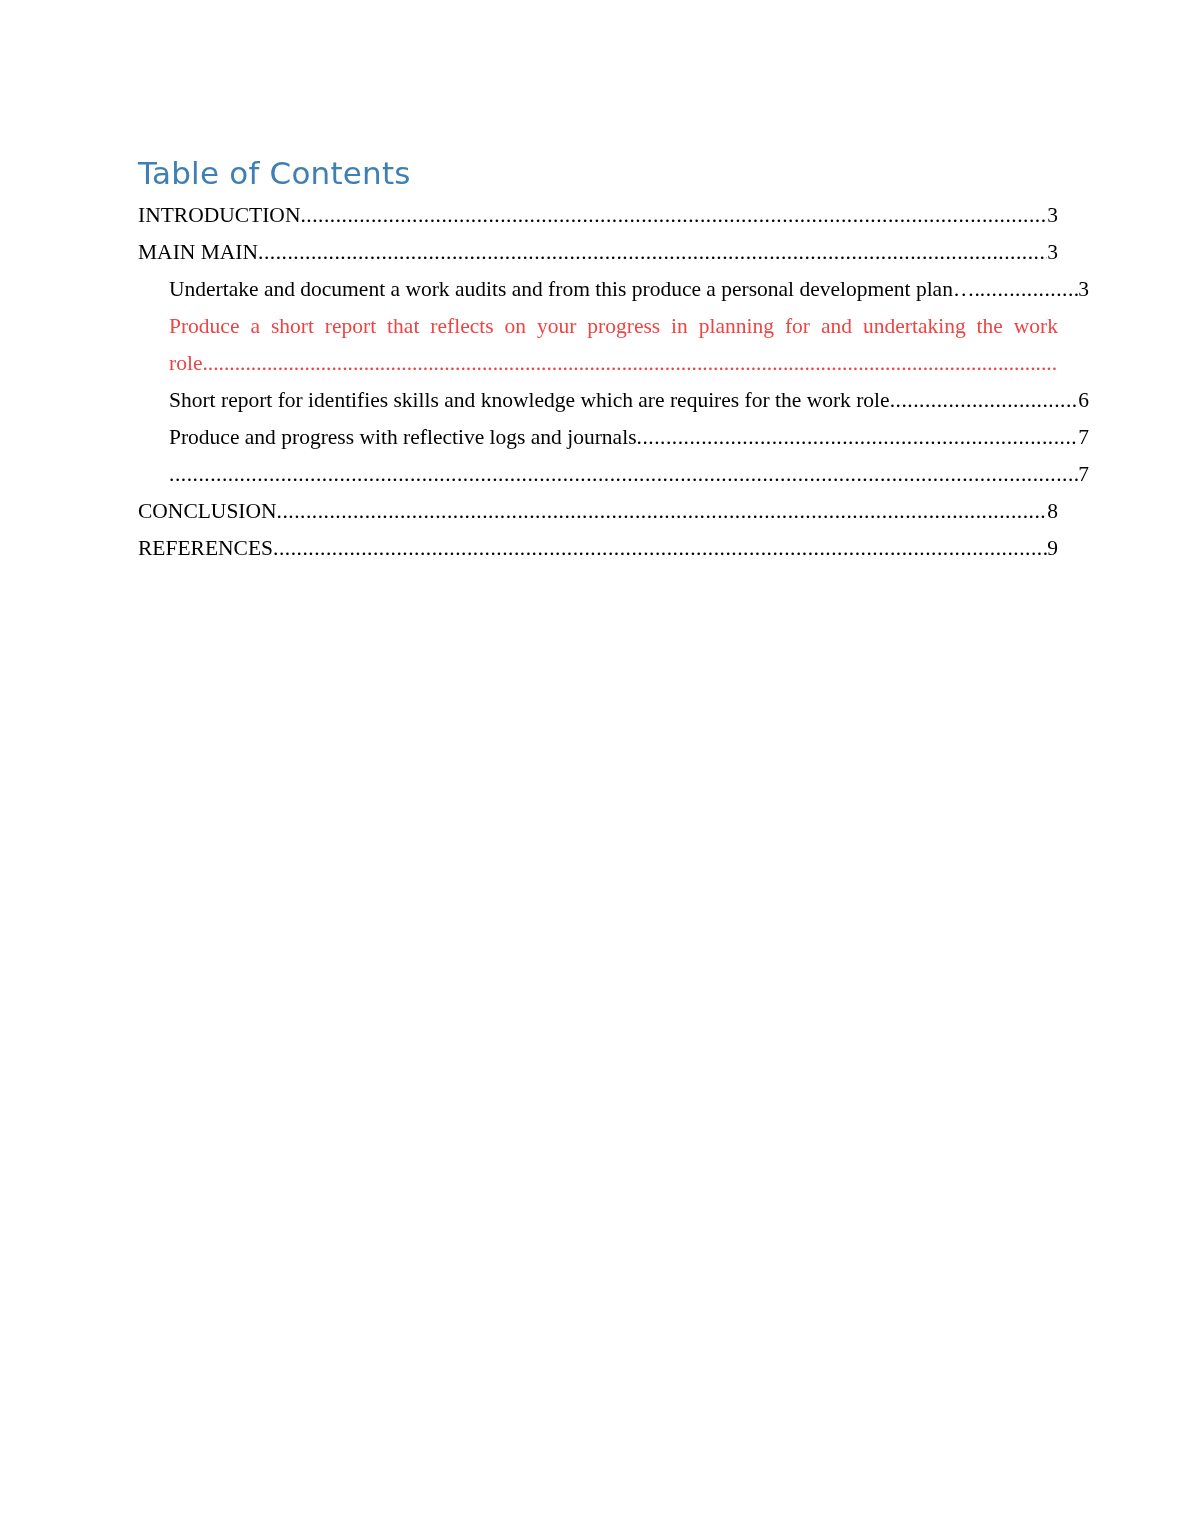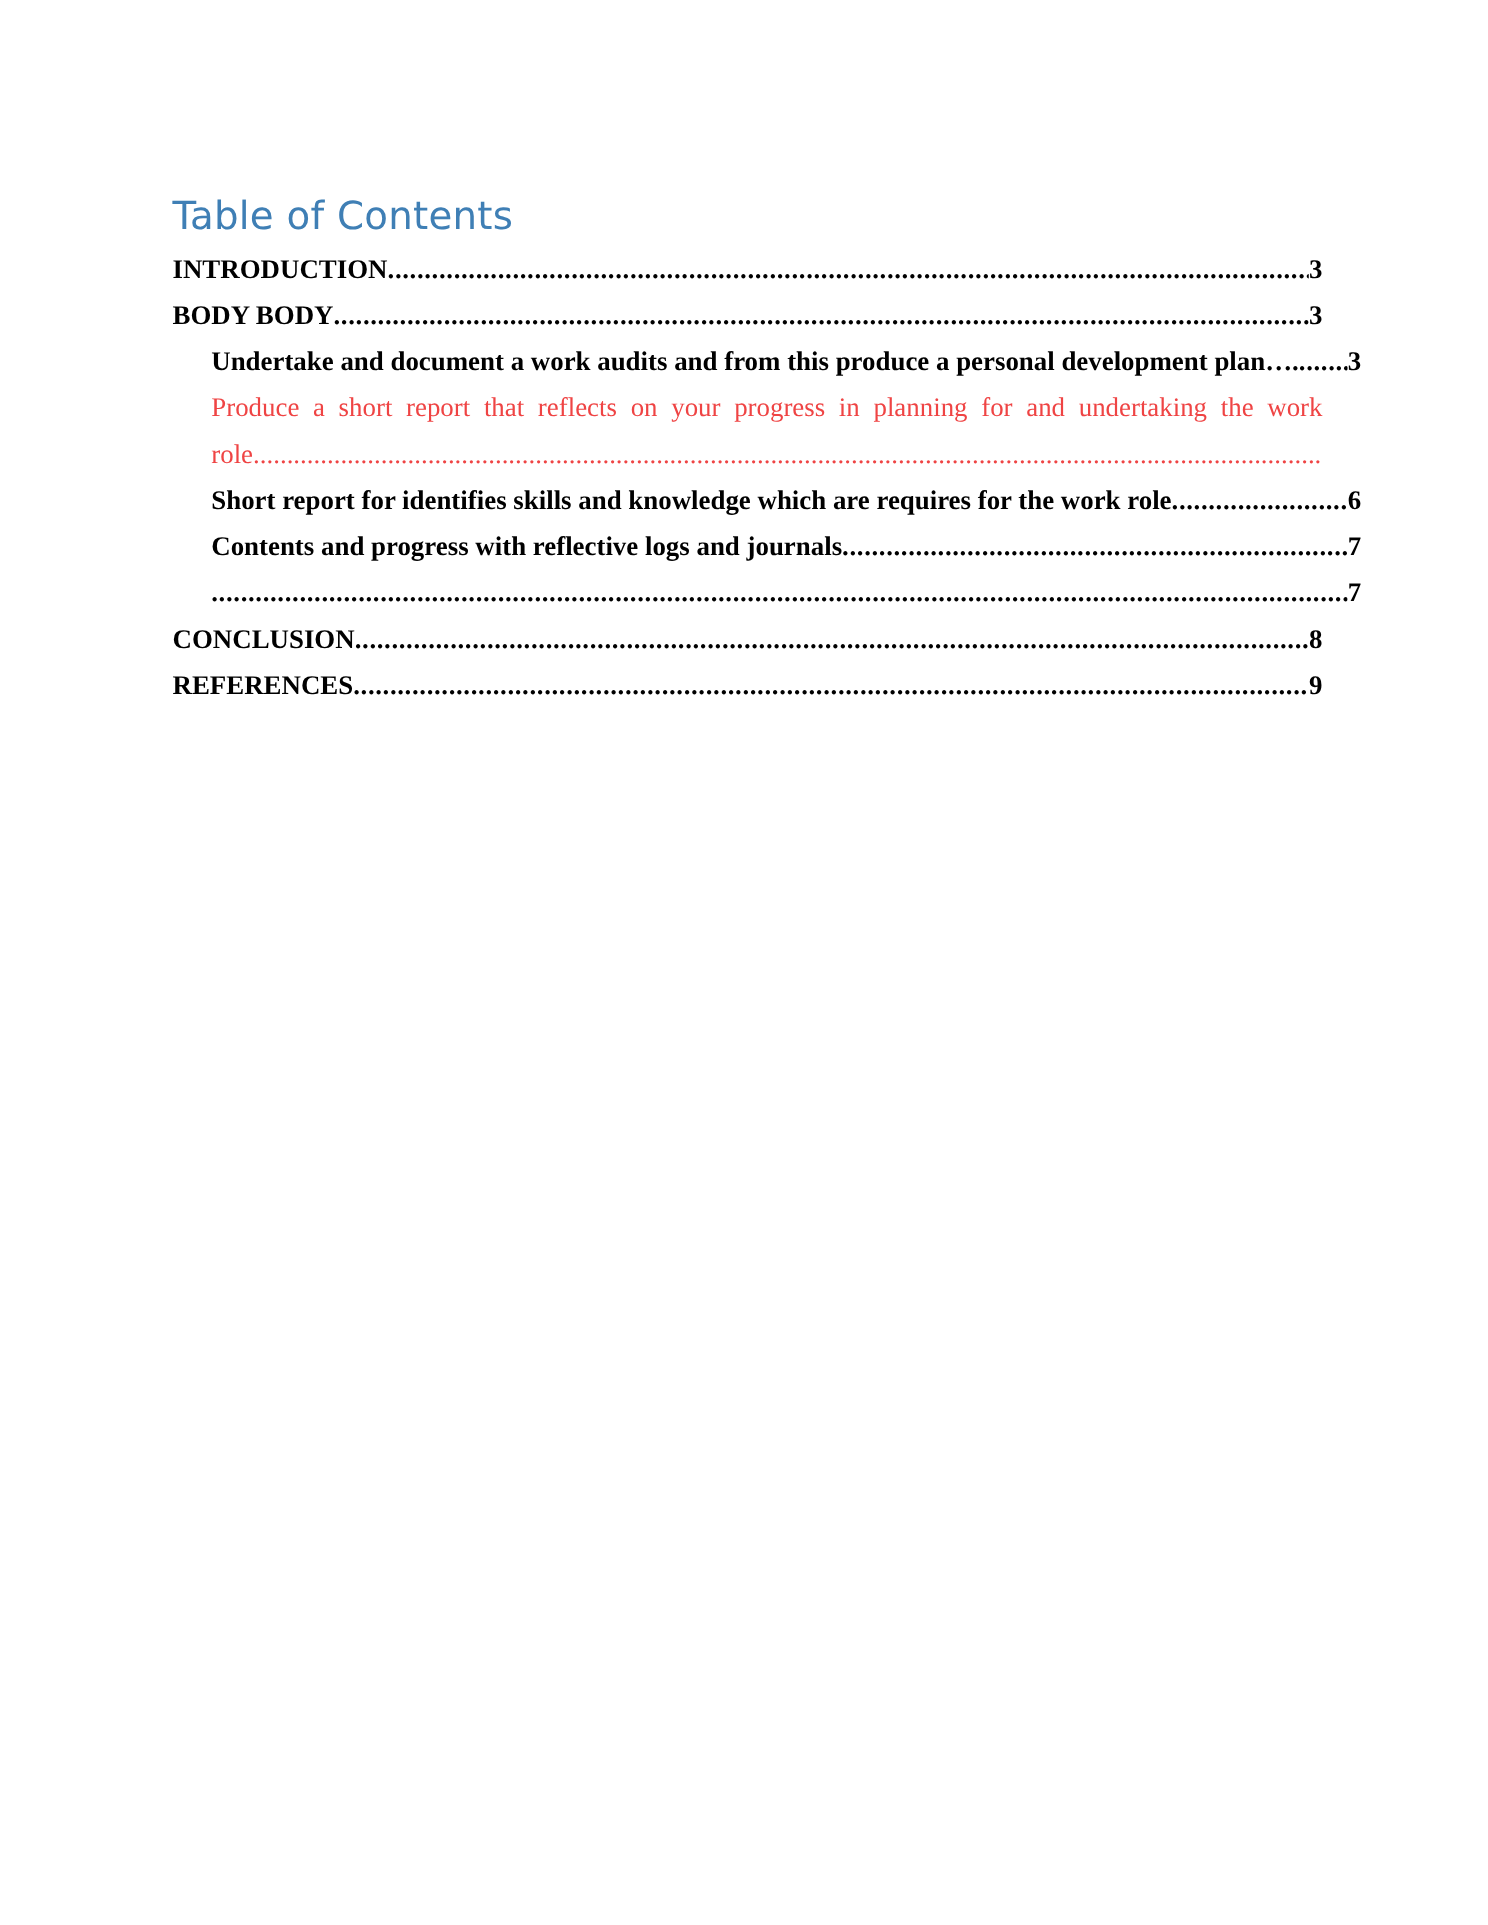--- a/index.html
+++ b/index.html
@@ -32,21 +32,20 @@
   .toc-entry {
     font-family: "Liberation Serif", serif;
     font-size: 21.5px;
     color: #000000;
     line-height: 1.72;
     display: flex;
     align-items: flex-start;
     width: 100%;
     white-space: nowrap;
     overflow: hidden;
-    font-weight: bold;
   }
   .toc-entry.level2 {
     padding-left: 31px;
   }
   .toc-entry .label {
     flex: 0 0 auto;
   }
   .toc-entry .dots {
     flex: 1 1 auto;
     overflow: hidden;
@@ -88,21 +87,21 @@
 
     <h1 class="toc-title">Table of Contents</h1>
 
     <div class="toc-entry level1">
       <span class="label">INTRODUCTION</span>
       <span class="dots">................................................................................................................................................................................................................................................</span>
       <span class="page-num">3</span>
     </div>
 
     <div class="toc-entry level1">
-      <span class="label">BODY BODY</span>
+      <span class="label">MAIN MAIN</span>
       <span class="dots">................................................................................................................................................................................................................................................</span>
       <span class="page-num">3</span>
     </div>
 
     <div class="toc-entry level2">
       <span class="label">Undertake and document a work audits and from this produce a personal development plan….</span>
       <span class="dots">................................................................................................................................................................................................................................................</span>
       <span class="page-num">3</span>
     </div>
 
@@ -115,21 +114,21 @@
       </span>
     </div>
 
     <div class="toc-entry level2">
       <span class="label">Short report for identifies skills and knowledge which are requires for the work role</span>
       <span class="dots">................................................................................................................................................................................................................................................</span>
       <span class="page-num">6</span>
     </div>
 
     <div class="toc-entry level2">
-      <span class="label">Contents and progress with reflective logs and journals</span>
+      <span class="label">Produce and progress with reflective logs and journals</span>
       <span class="dots">................................................................................................................................................................................................................................................</span>
       <span class="page-num">7</span>
     </div>
 
     <div class="toc-entry level2">
       <span class="dots">................................................................................................................................................................................................................................................</span>
       <span class="page-num">7</span>
     </div>
 
     <div class="toc-entry level1">

